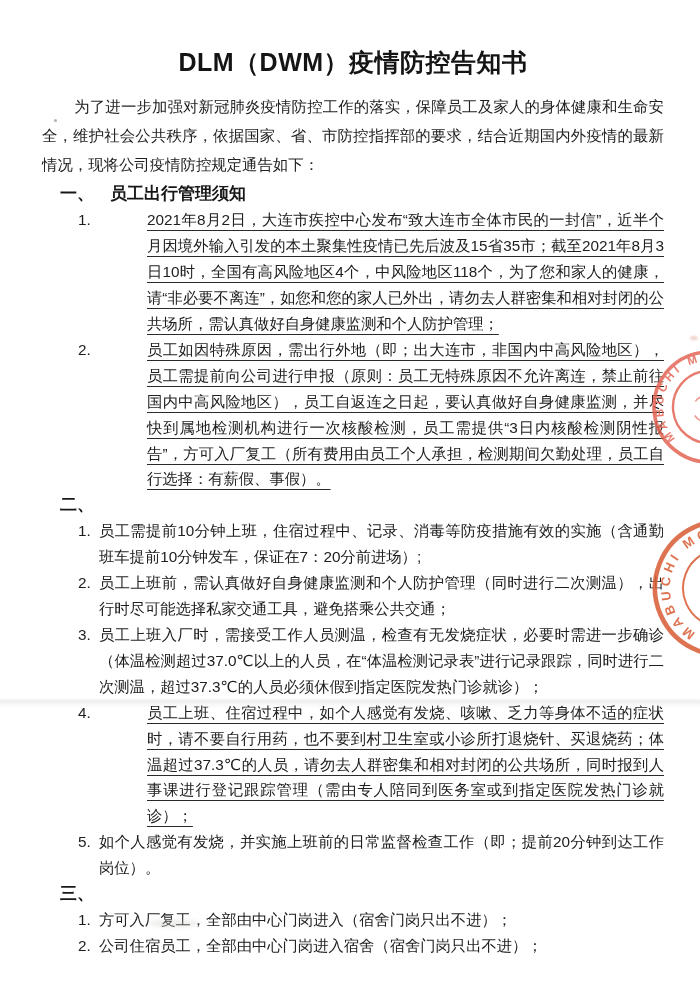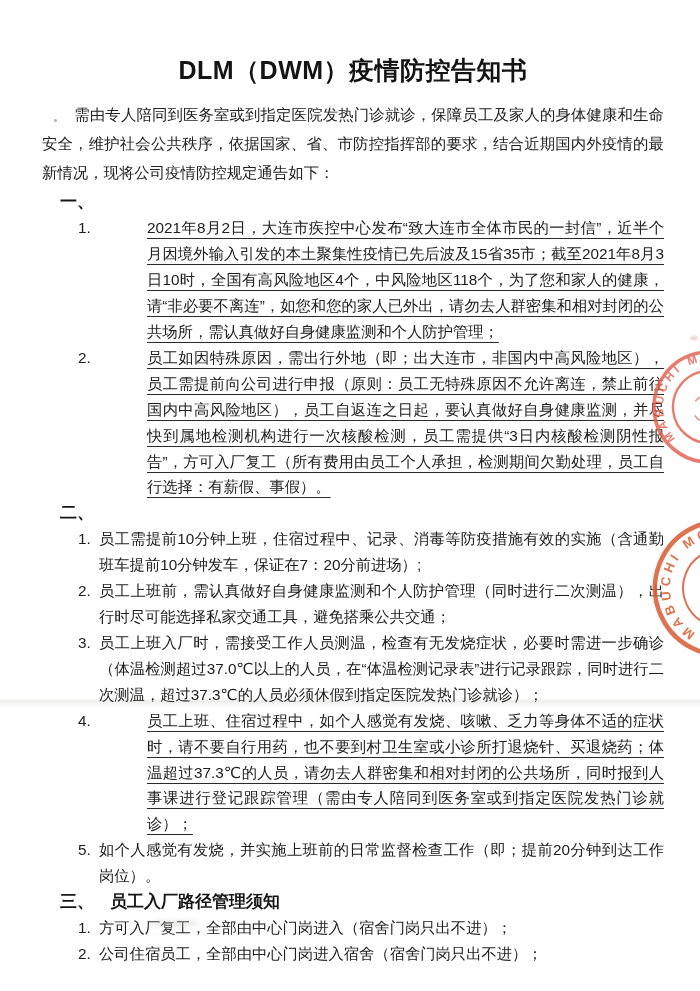--- a/index.html
+++ b/index.html
@@ -5,21 +5,21 @@
   html,body{margin:0;padding:0;background:#ffffff;}
   .page{
     position:relative;
     width:700px;height:991px;
     background:#ffffff;
     overflow:hidden;
     font-family:"Liberation Sans","DejaVu Sans",sans-serif;
     color:#1d1d1d;
     box-sizing:border-box;
   }
-  .content{padding:8px 36px 0 42px;}
+  .content{padding:0 36px 0 42px;}
   h1.title{
     margin:0;padding-top:46px;
     text-align:center;
     font-size:25px;font-weight:700;color:#141414;
     letter-spacing:0.5px;
     line-height:32px;
   }
   p.intro{
     margin:15px 0 2px 0;
     font-size:15.4px;line-height:28.8px;
@@ -72,25 +72,26 @@
   .stampB{left:637px;top:503px;opacity:0.88;}
 </style>
 </head>
 <body>
 
 <div class="page">
   <div class="content">
 
     <h1 class="title">DLM（DWM）疫情防控告知书</h1>
 
-    <p class="intro">需由专人陪同到医务室或到指定医院发热门诊就诊，保障员工及家人的身体健康和生命安全，维护社会公共秩序，依据国家、省、市防控指挥部的要求，结合近期国内外疫情的最新情况，现将公司疫情防控规定通告如下：</p>
+    <p class="intro">为了进一步加强对新冠肺炎疫情防控工作的落实，保障员工及家人的身体健康和生命安全，维护社会公共秩序，依据国家、省、市防控指挥部的要求，结合近期国内外疫情的最新情况，现将公司疫情防控规定通告如下：</p>
 
     <section>
       <div class="sh">
         <span class="sn">一、</span>
+        <span class="st">员工出行管理须知</span>
       </div>
       <div class="item">
         <span class="in">1.</span>
         <span class="it u">2021年8月2日，大连市疾控中心发布“致大连市全体市民的一封信”，近半个月因境外输入引发的本土聚集性疫情已先后波及15省35市；截至2021年8月3日10时，全国有高风险地区4个，中风险地区118个，为了您和家人的健康，请“非必要不离连”，如您和您的家人已外出，请勿去人群密集和相对封闭的公共场所，需认真做好自身健康监测和个人防护管理；</span>
       </div>
       <div class="item">
         <span class="in">2.</span>
         <span class="it u">员工如因特殊原因，需出行外地（即；出大连市，非国内中高风险地区），员工需提前向公司进行申报（原则：员工无特殊原因不允许离连，禁止前往国内中高风险地区），员工自返连之日起，要认真做好自身健康监测，并尽快到属地检测机构进行一次核酸检测，员工需提供“3日内核酸检测阴性报告”，方可入厂复工（所有费用由员工个人承担，检测期间欠勤处理，员工自行选择：有薪假、事假）。</span>
       </div>
     </section>
@@ -117,21 +118,20 @@
       </div>
       <div class="item">
         <span class="in">5.</span>
         <span class="it">如个人感觉有发烧，并实施上班前的日常监督检查工作（即；提前20分钟到达工作岗位）。</span>
       </div>
     </section>
 
     <section>
       <div class="sh">
         <span class="sn">三、</span>
-        <span class="st">员工入厂路径管理须知</span>
       </div>
       <div class="item">
         <span class="in">1.</span>
         <span class="it">方可入厂复工，全部由中心门岗进入（宿舍门岗只出不进）；</span>
       </div>
       <div class="item">
         <span class="in">2.</span>
         <span class="it">公司住宿员工，全部由中心门岗进入宿舍（宿舍门岗只出不进）；</span>
       </div>
     </section>

